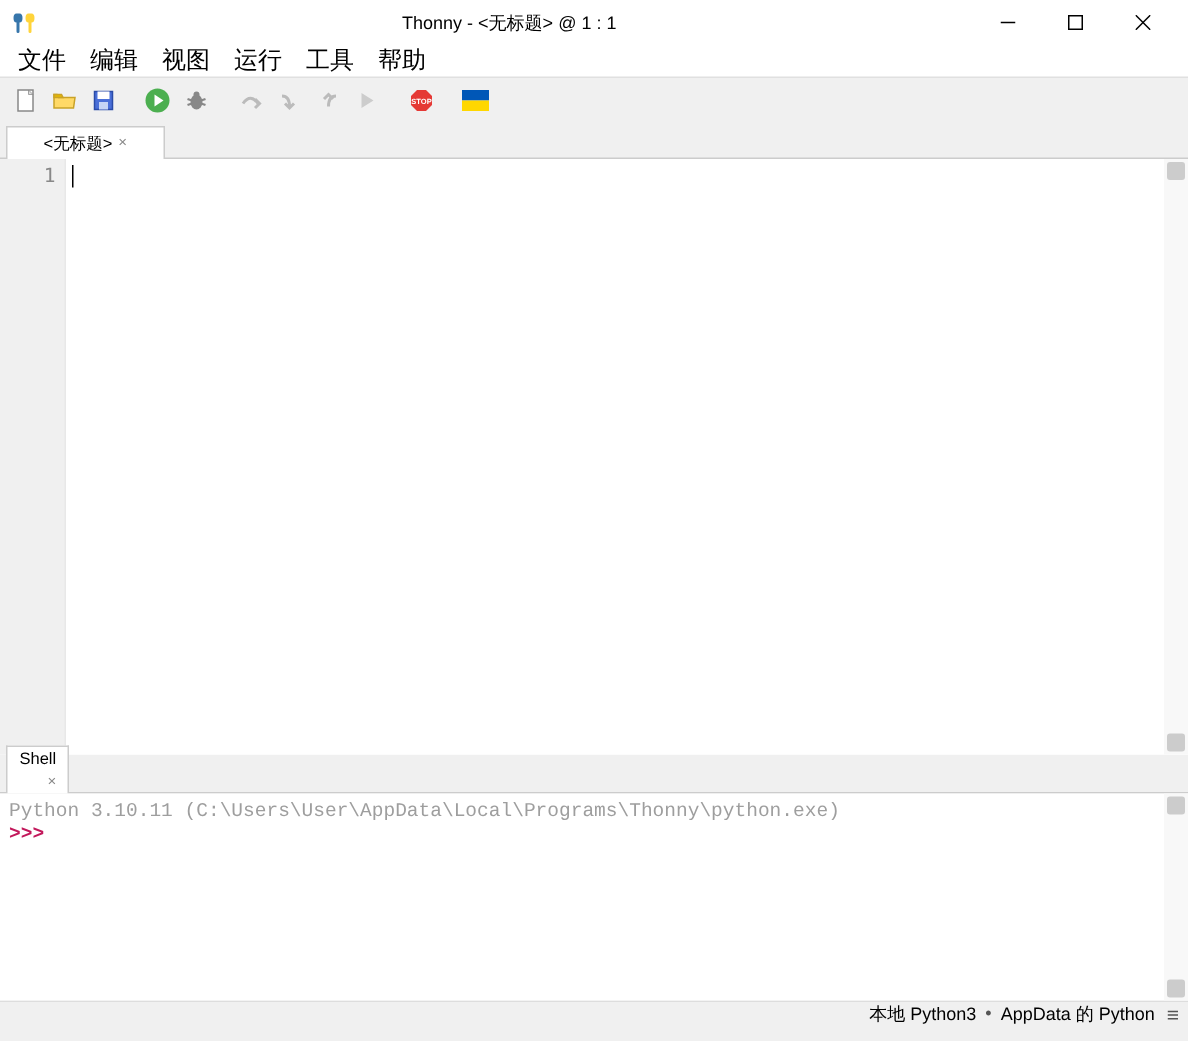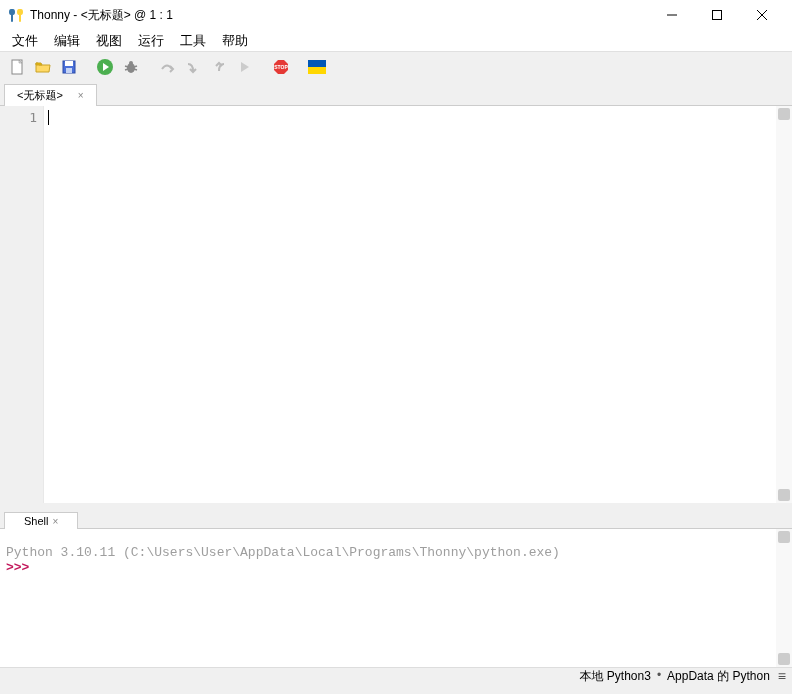--- a/index.html
+++ b/index.html
@@ -1,50 +1,50 @@
 <!DOCTYPE html>
 <html><head>
 <meta charset="utf-8">
 <style>
 * { margin: 0; padding: 0; box-sizing: border-box; }
 body { font-family: "Segoe UI", "Microsoft YaHei", sans-serif; font-size: 13px; background: #f0f0f0; overflow: hidden; width: 792px; height: 694px; }
 
 .titlebar { height: 30px; background: #fff; display: flex; align-items: center; padding: 0 8px; }
 .titlebar .app-icon { width: 16px; height: 16px; margin-right: 6px; }
-.titlebar .title { flex: 1; font-size: 12px; color: #000; }
+.titlebar .title { flex: 1; font-size: 12px; color: #000; text-align: center; }
 .titlebar .win-controls { display: flex; gap: 0; }
 .titlebar .win-btn { width: 45px; height: 30px; display: flex; align-items: center; justify-content: center; cursor: default; }
 
 .menubar { height: 22px; background: #fff; display: flex; align-items: center; padding: 0 4px; border-bottom: 1px solid #e0e0e0; }
-.menubar .menu-item { padding: 2px 8px; font-size: 13px; cursor: default; }
+.menubar .menu-item { padding: 2px 8px; font-size: 16px; cursor: default; }
 
 .toolbar { height: 30px; background: #f0f0f0; display: flex; align-items: center; padding: 2px 6px; gap: 4px; }
 .toolbar .tb-btn { width: 22px; height: 22px; display: flex; align-items: center; justify-content: center; cursor: pointer; border-radius: 2px; }
 .toolbar .tb-sep { width: 6px; }
 
 .tabbar { height: 24px; background: #f0f0f0; display: flex; align-items: flex-end; padding: 0 4px; border-bottom: 1px solid #ccc; }
-.tabbar .tab { background: #fff; border: 1px solid #ccc; border-bottom: none; padding: 3px 12px; font-size: 11px; display: flex; align-items: center; gap: 15px; position: relative; top: 1px; }
+.tabbar .tab { background: #fff; border: 1px solid #ccc; border-bottom: none; padding: 3px 24px; font-size: 11px; display: flex; align-items: center; gap: 4px; position: relative; top: 1px; }
 .tabbar .tab .closex { color: #888; font-size: 10px; cursor: pointer; }
 
 .editor-area { height: 397px; background: #fff; display: flex; position: relative; }
 .gutter { width: 44px; background: #f0f0f0; border-right: 1px solid #e8e8e8; text-align: right; padding: 4px 6px 0 0; color: #888; font-family: Consolas, monospace; font-size: 13px; }
 .code-area { flex: 1; background: #fff; padding: 4px 4px; font-family: Consolas, monospace; font-size: 13px; position: relative; }
 .cursor { display: inline-block; width: 1px; height: 15px; background: #000; vertical-align: text-bottom; animation: blink 1s step-end infinite; }
 @keyframes blink { 50% { opacity: 0; } }
 .vscroll { position: absolute; right: 0; top: 0; width: 16px; height: 100%; background: #f8f8f8; }
 .vscroll .thumb-top { position: absolute; top: 2px; left: 2px; width: 12px; height: 12px; background: #ccc; border-radius: 2px; }
 .vscroll .thumb-bot { position: absolute; bottom: 2px; left: 2px; width: 12px; height: 12px; background: #ccc; border-radius: 2px; }
 
 .splitter { height: 4px; background: #f0f0f0; cursor: ns-resize; }
 
 .shell-header { height: 22px; background: #f0f0f0; display: flex; align-items: flex-end; padding: 0 4px; border-bottom: 1px solid #ccc; }
-.shell-header .tab { background: #fff; border: 1px solid #ccc; border-bottom: none; padding: 2px 19px; font-size: 11px; display: flex; align-items: flex-end; gap: 4px; position: relative; top: 1px; }
+.shell-header .tab { background: #fff; border: 1px solid #ccc; border-bottom: none; padding: 2px 8px; font-size: 11px; display: flex; align-items: flex-end; gap: 4px; position: relative; top: 1px; flex-direction: column; }
 .shell-header .tab .closex { color: #888; font-size: 10px; cursor: pointer; }
 
-.shell-area { height: 138px; background: #fff; padding: 16px 6px; font-family: Consolas, "Courier New", monospace; font-size: 13px; position: relative; }
+.shell-area { height: 138px; background: #fff; padding: 4px 6px; font-family: Consolas, "Courier New", monospace; font-size: 13px; position: relative; }
 .shell-version { color: #9e9e9e; }
 .shell-prompt { color: #c2185b; font-weight: bold; }
 
 .statusbar { height: 23px; background: #f0f0f0; border-top: 1px solid #ddd; display: flex; align-items: flex-start; justify-content: flex-end; padding: 0 4px; font-size: 12px; gap: 6px; }
 .statusbar .dot { color: #555; }
 .statusbar .menu-icon { color: #555; font-size: 14px; padding: 0 2px; }
 
 svg { display: block; }
 </style>
 </head>

